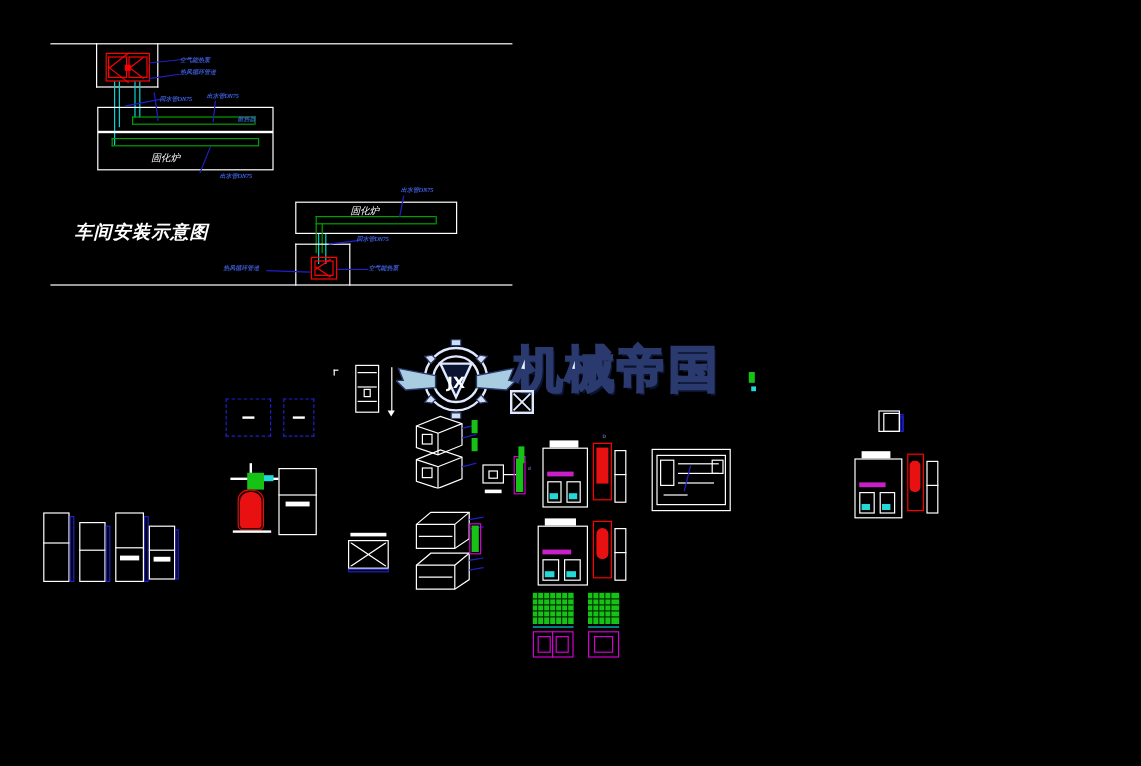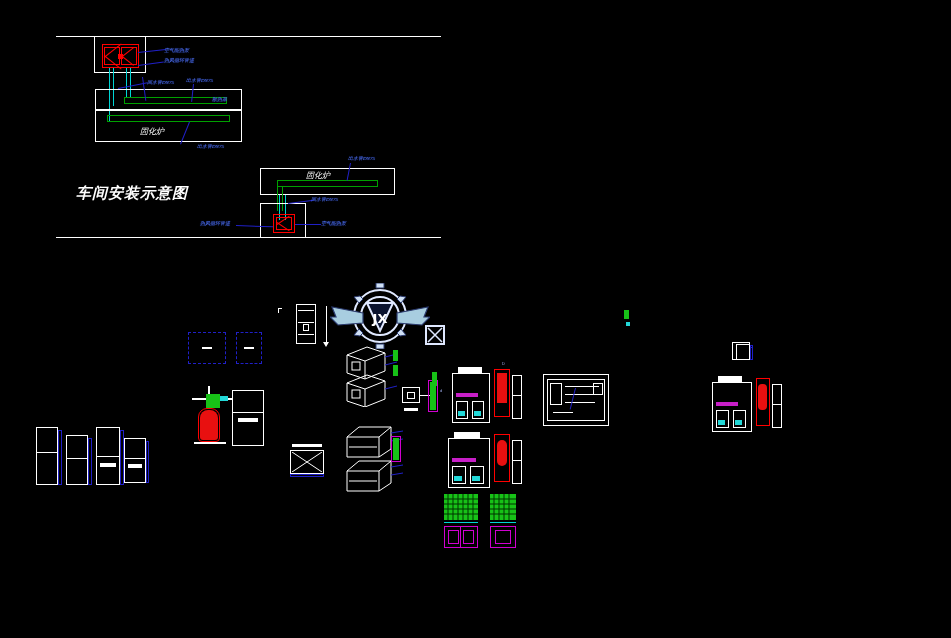--- a/index.html
+++ b/index.html
@@ -49,21 +49,21 @@
   .wm-badge{position:absolute;left:95px;top:42px;width:20px;height:20px;
             border:2px solid #dfe8ff;box-sizing:border-box;}
 
   .tri-arrow{position:absolute;width:0;height:0;}
 </style>
 </head>
 <body>
 
 <div id="stage">
 
-  <div class="abs" style="left:14px;top:0;width:460px;height:250px;">
+  <div class="abs" style="left:0;top:0;width:460px;height:250px;">
 
     <div class="wl" style="left:42px;top:36px;width:385px;height:1px;"></div>
     <div class="wl" style="left:42px;top:237px;width:385px;height:1px;"></div>
 
     <div class="box-w" style="left:80px;top:36px;width:52px;height:37px;border-top:none;"></div>
 
     <div class="abs" style="left:88px;top:44px;width:37px;height:24px;">
       <div class="box-r" style="left:0;top:0;width:37px;height:24px;"></div>
       <div class="box-r" style="left:2px;top:3px;width:16px;height:18px;"></div>
       <div class="box-r" style="left:19px;top:3px;width:16px;height:18px;"></div>
@@ -168,20 +168,21 @@
       </g>
 
       <g fill="#a8cde0" stroke="#2b3a6e" stroke-width="1.2">
         <path d="M33 30 L2 24 L6 34 L0 34 L8 42 L33 40 Z"></path>
         <path d="M67 30 L98 24 L94 34 L100 34 L92 42 L67 40 Z"></path>
       </g>
 
       <path d="M37 20 L63 20 L50 48 Z" fill="#0a1330" stroke="#dfe8ff" stroke-width="2"></path>
       <text x="50" y="40" font-family="DejaVu Sans, sans-serif" font-size="13" font-weight="bold" fill="#ffffff" text-anchor="middle">JX</text>
     </svg>
+    <span class="wm-text">机械帝国</span>
     <div class="wm-badge">
       <svg viewBox="0 0 16 16" width="16" height="16">
           <path d="M1 1 L15 15 M15 1 L1 15" stroke="#dfe8ff" stroke-width="1.5"></path>
         </svg>
     </div>
   </div>
 
   <div class="abs" style="left:0;top:270px;width:951px;height:330px;">
 
     <div class="abs" style="left:34px;top:148px;width:100px;height:70px;">

